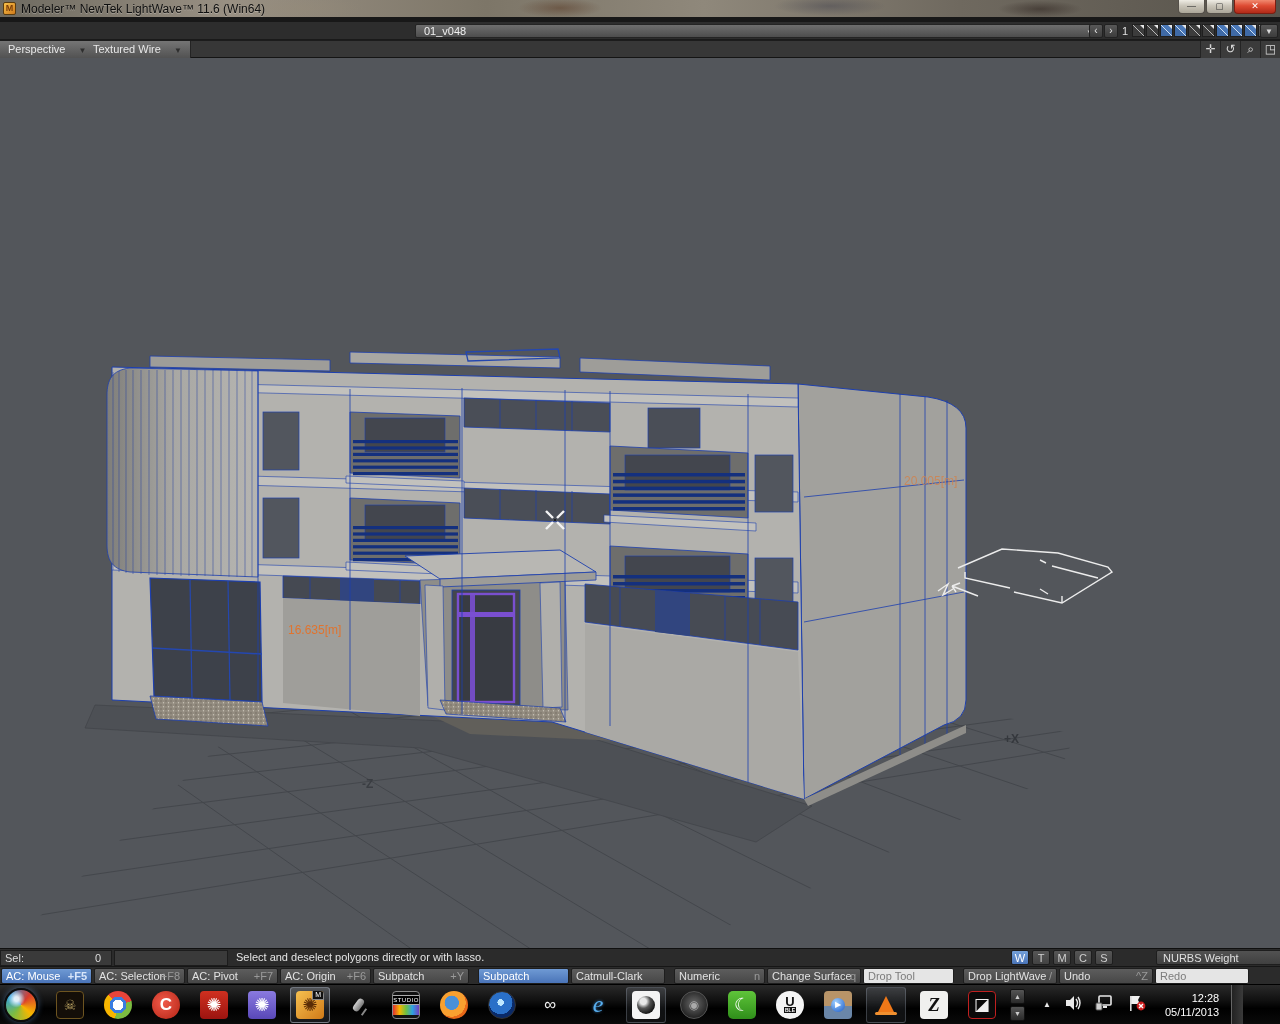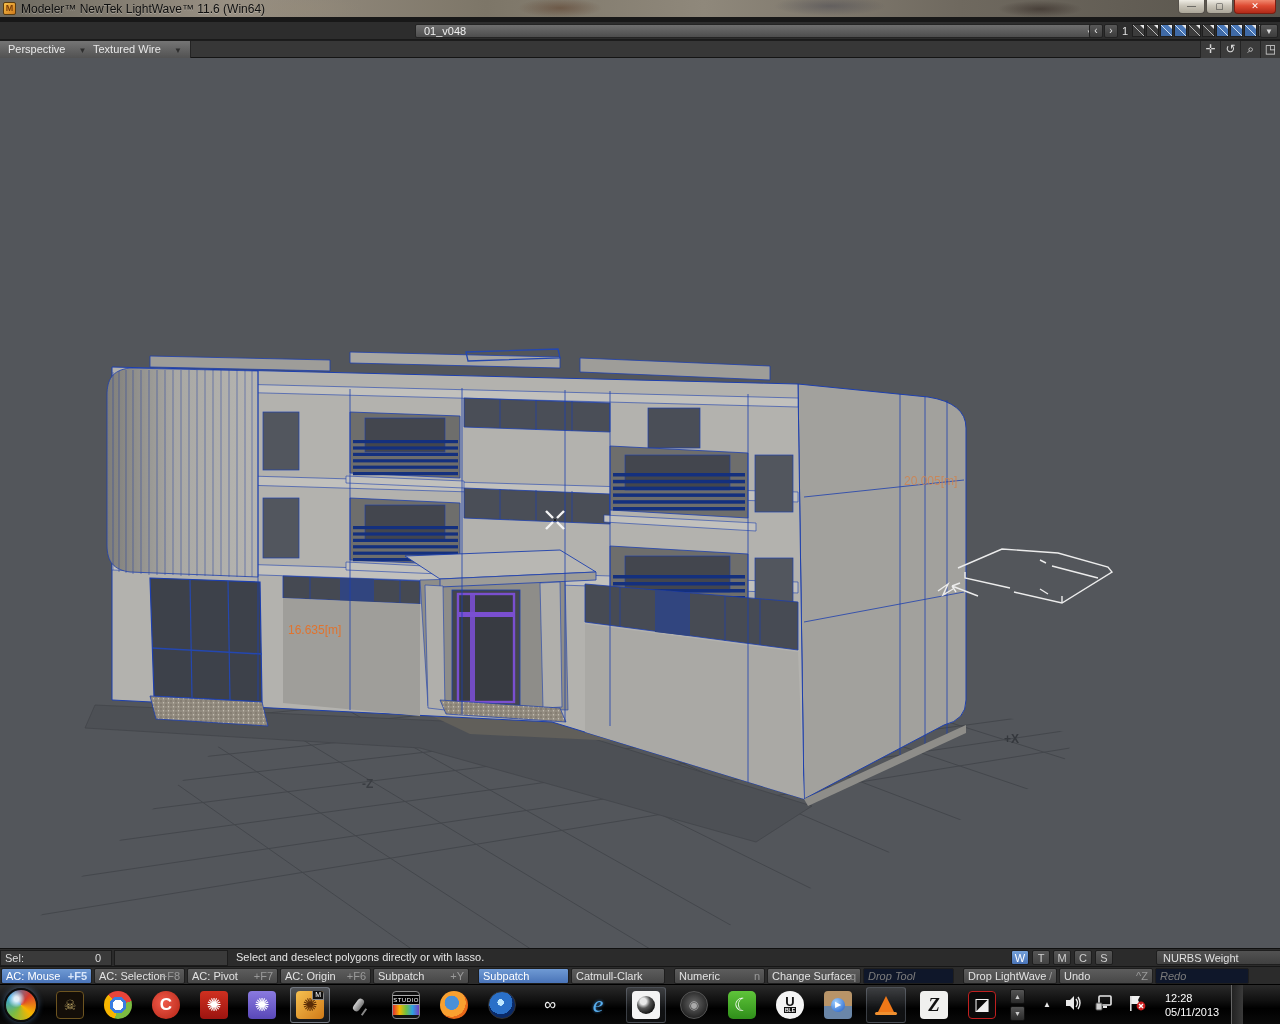--- a/index.html
+++ b/index.html
@@ -86,21 +86,21 @@
 
   
   .toolrow { position:absolute; top:966px; left:0; width:1280px; height:18px; background:#2b2b2b;
     border-top:1px solid #161616; display:flex; align-items:center; font-size:11px; }
   .tbtn { position:relative; height:16px; margin:0 1px; flex:0 0 auto; width:91px;
     background:linear-gradient(#5d5d5d,#474747); border:1px solid #1e1e1e; border-radius:2px;
     color:#e2e2e2; line-height:14px; padding:0 4px; white-space:nowrap; overflow:hidden; }
   .tbtn .sc { position:absolute; right:4px; color:#9a9a9a; }
   .tbtn.active { background:linear-gradient(#6f9ad4,#4a74b8); color:#fff; }
   .tbtn.active .sc { color:#d8e6fa;font-weight:bold; }
-  .tbtn.disabled { background:#0f172a; color:#7c7c7c;font-style:italic; }
+  .tbtn.disabled { background:#e5e5e5; color:#7c7c7c; }
   .tbtn.gapL { margin-left:8px; }
   .tbtn.w96 { width:96px; } .tbtn.w94 { width:94px; }
 
   
   .taskbar { position:absolute; top:984px; left:0; width:1280px; height:40px;
     background:linear-gradient(#2a2a2a,#101010 40%,#000 60%,#0a0a0a); border-top:1px solid #000;
     display:flex; align-items:center; }
   .orb { width:34px; height:34px; margin:0 8px 0 4px; border-radius:50%;
     background:radial-gradient(circle at 35% 30%, rgba(255,255,255,.85) 0 8%, transparent 30%),
       conic-gradient(from 40deg,#d83b2e,#f7b500 25%,#7cbb42 50%,#2f9fe0 75%,#d83b2e);
@@ -158,21 +158,21 @@
   .t-zb { background:#f0f0ee; color:#111; font-size:19px; font-family:"Liberation Serif",serif;
     font-style:italic; font-weight:bold; }
   .t-cube { background:#0a0a0a; border:1px solid #c02020; color:#f0f0f0; font-size:17px; }
 
   .scrolls { display:flex; flex-direction:column; margin:0 4px; }
   .scr { width:15px; height:15px; background:linear-gradient(#555,#2a2a2a); border:1px solid #111;
     color:#ccc; font-size:7px; text-align:center; line-height:14px; margin:1px 0; border-radius:2px; }
   .tray { display:flex; align-items:center; margin-left:6px; }
   .tray-arrow { color:#e8e8e8; font-size:8px; margin:0 8px; }
   .tray-ico { margin:0 6px; }
-  .clock { color:#fff; font-size:11px; text-align:left; line-height:14px; margin:0 10px 0 12px; }
+  .clock { color:#fff; font-size:11px; text-align:right; line-height:14px; margin:0 10px 0 12px; }
   .showdesk { width:12px; height:40px; margin-left:2px; border-left:1px solid #666;
     background:linear-gradient(90deg,#222,#3a3a3a); }
 </style>
 </head>
 <body>
 
 <div id="screen">
 
   <div class="titlebar">
     <div class="app-icon">M</div>

